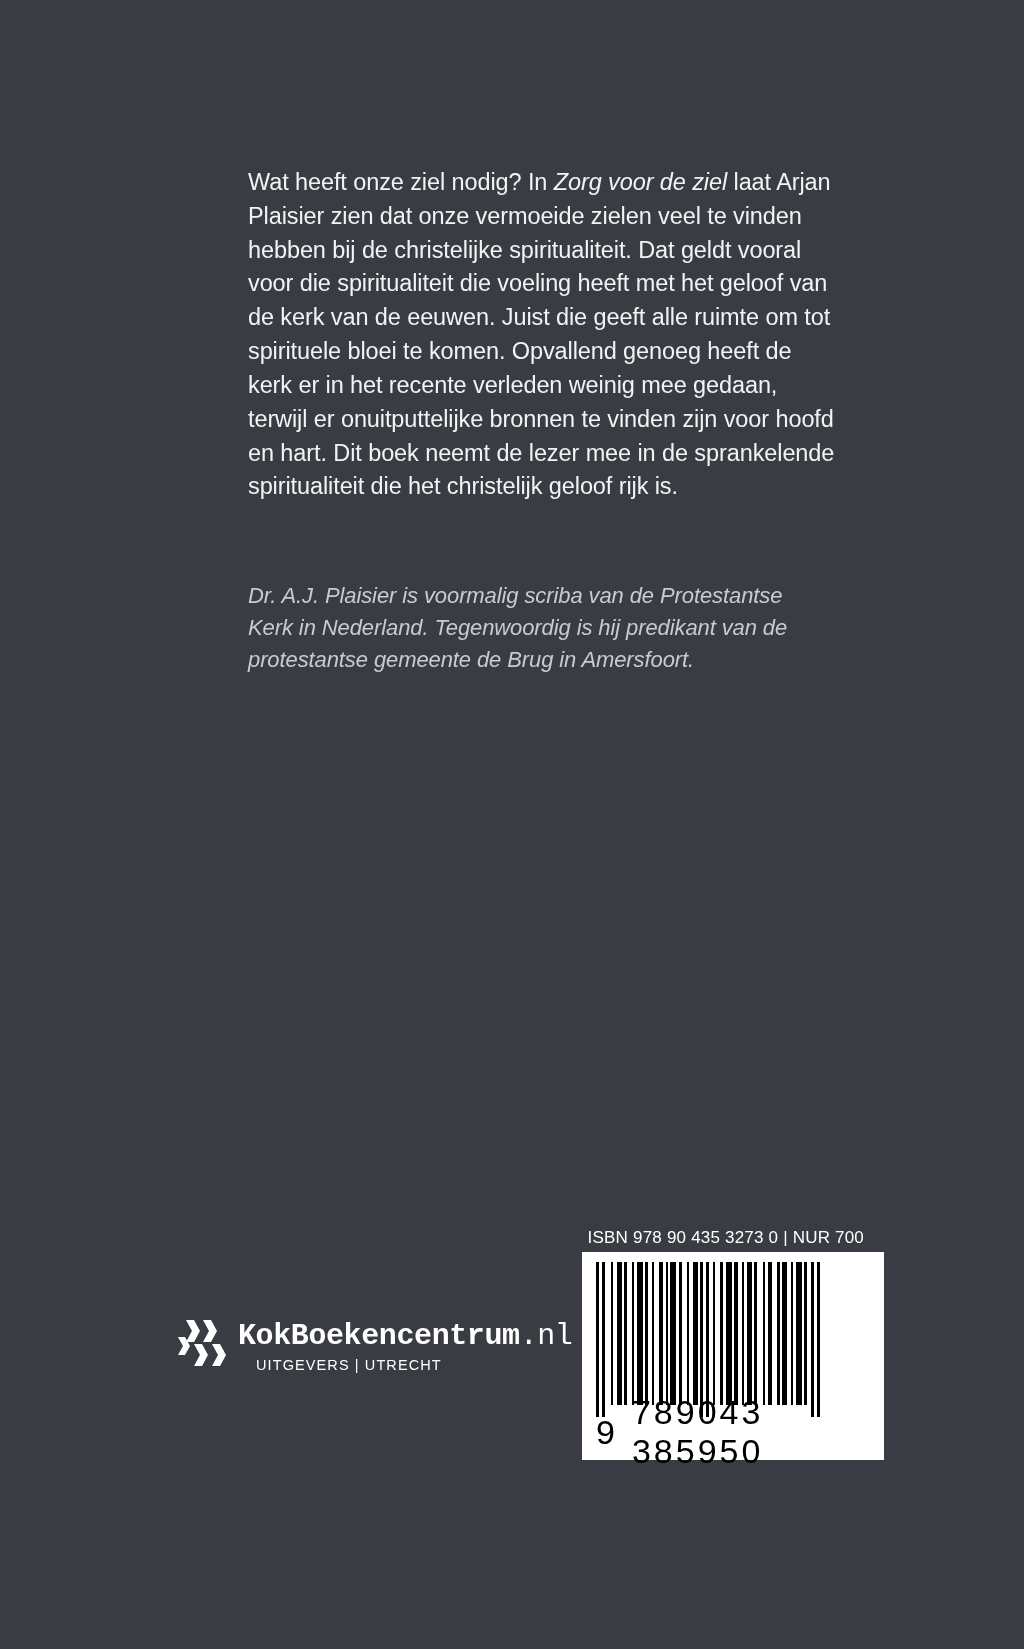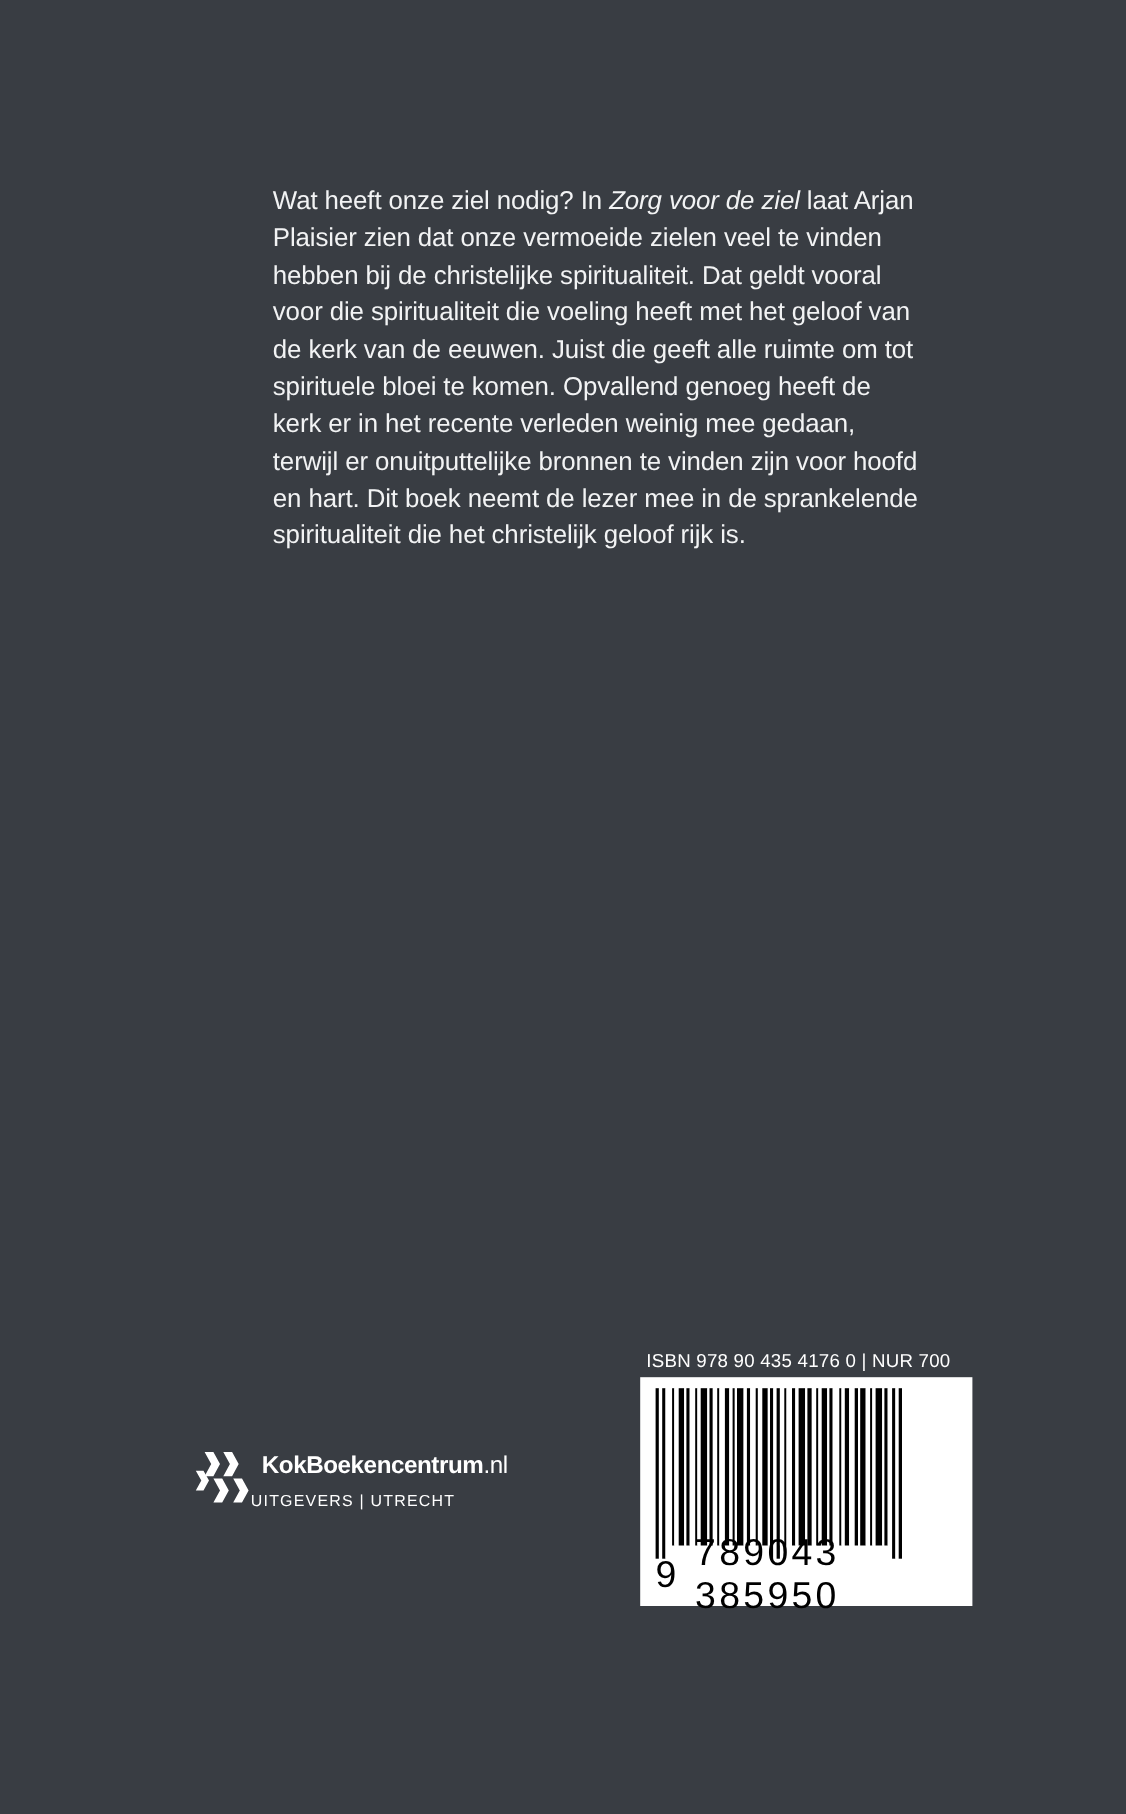--- a/index.html
+++ b/index.html
@@ -60,33 +60,34 @@
     position: absolute;
     left: 0;
     top: 2px;
     width: 52px;
     height: 56px;
   }
   .logo-text {
     position: absolute;
     left: 62px;
     top: 4px;
-    font-size: 22px;
+    font-size: 30px;
     letter-spacing: -0.4px;
     white-space: nowrap;
+    font-family: Liberation Mono, monospace;
   }
   .logo-text .bold {
     font-weight: bold;
   }
   .logo-text .thin {
     font-weight: normal;
   }
   .logo-sub {
     position: absolute;
-    left: 52px;
+    left: 80px;
     top: 42px;
     font-size: 14.5px;
     letter-spacing: 1.1px;
     color: #ffffff;
     white-space: nowrap;
   }
 
   
   .isbn-line {
     position: absolute;
@@ -144,38 +145,39 @@
 </style>
 </head>
 <body>
 
 <div class="page">
 
   <div class="blurb">
     <span>Wat heeft onze ziel nodig? In </span><span class="it">Zorg voor de ziel</span><span> laat Arjan Plaisier zien dat onze vermoeide zielen veel te vinden hebben bij de christelijke spiritualiteit. Dat geldt vooral voor die spiritualiteit die voeling heeft met het geloof van de kerk van de eeuwen. Juist die geeft alle ruimte om tot spirituele bloei te komen. Opvallend genoeg heeft de kerk er in het recente verleden weinig mee gedaan, terwijl er onuitputtelijke bronnen te vinden zijn voor hoofd en hart. Dit boek neemt de lezer mee in de sprankelende spiritualiteit die het christelijk geloof rijk is.</span>
   </div>
 
+  <div class="bio">Dr. A.J. Plaisier is voormalig scriba van de Protestantse Kerk in Nederland. Tegenwoordig is hij predikant van de protestantse gemeente de Brug in Amersfoort.</div>
 
   <div class="logo-block">
     <span class="logo-mark">
       <svg width="52" height="56" viewBox="0 0 52 56" xmlns="http://www.w3.org/2000/svg">
         <g fill="#ffffff">
           <path d="M10 3 L18 3 L24 14 L18 25 L10 25 L16 14 Z"></path>
           <path d="M27 3 L35 3 L41 14 L35 25 L27 25 L33 14 Z"></path>
           <path d="M18 27 L26 27 L32 38 L26 49 L18 49 L24 38 Z"></path>
           <path d="M2 20 L9 20 L14 29 L9 38 L2 38 L7 29 Z"></path>
           <path d="M36 27 L44 27 L50 38 L44 49 L36 49 L42 38 Z"></path>
         </g>
       </svg>
     </span>
     <span class="logo-text"><span class="bold">KokBoekencentrum</span><span class="thin">.nl</span></span>
     <span class="logo-sub">UITGEVERS | UTRECHT</span>
   </div>
 
-  <div class="isbn-line">ISBN 978 90 435 4176 0 | NUR 700</div>
+  <div class="isbn-line">ISBN 978 90 435 3273 0 | NUR 700</div>
 
   <div class="barcode-box">
     <div class="bars">
       <i style="width:3px"></i>
         <i style="width:3px;background:#fff"></i>
         <i style="width:3px"></i>
       <i style="width:6px;background:#fff"></i>
       <i class="short" style="width:2px"></i>
         <i class="short" style="width:4px;background:#fff"></i>
       <i class="short" style="width:5px"></i>

